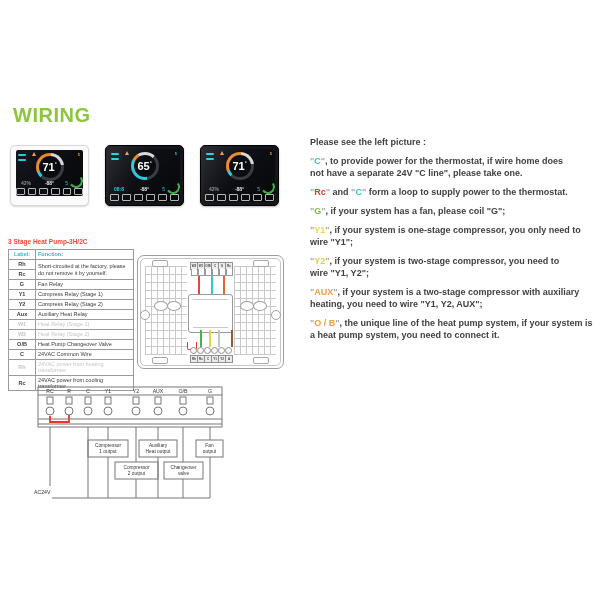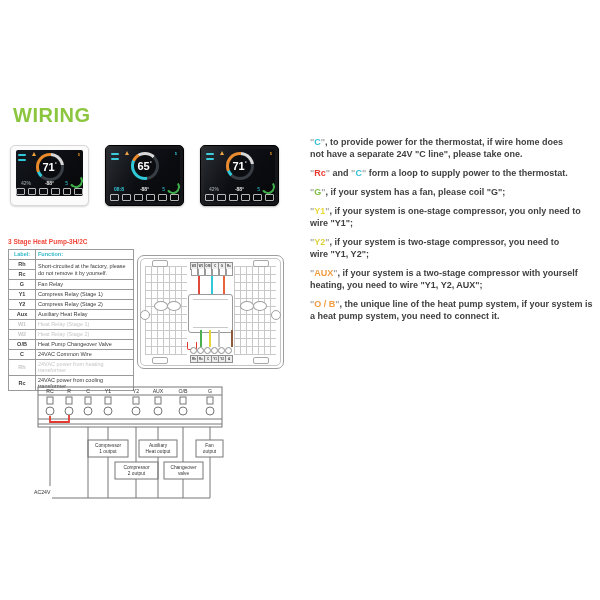--- a/index.html
+++ b/index.html
@@ -315,26 +315,27 @@
       <line x1="136" y1="45" x2="136" y2="58" stroke="#777777" stroke-width="1"></line>
       <line x1="136" y1="75" x2="136" y2="116" stroke="#777777" stroke-width="1"></line>
       <line x1="161" y1="45" x2="161" y2="80" stroke="#777777" stroke-width="1"></line>
       <line x1="161" y1="97" x2="161" y2="116" stroke="#777777" stroke-width="1"></line>
       <line x1="188" y1="45" x2="188" y2="58" stroke="#777777" stroke-width="1"></line>
       <line x1="188" y1="75" x2="188" y2="116" stroke="#777777" stroke-width="1"></line>
       <line x1="30" y1="116" x2="188" y2="116" stroke="#777777" stroke-width="1"></line>
       <text x="12" y="112" font-size="5.2" font-family="Liberation Sans, sans-serif" fill="#333">AC24V</text>
     </svg>
   <div id="info-panel">
+      <div class="para" style="color:#3f3f3f"><span>Please see the left picture :</span></div>
       <div class="para" style="color:#3f3f3f"><span style="color:#a6a6a6">"</span><span style="color:#2fbfd4">C</span><span style="color:#a6a6a6">"</span><span>, to provide power for the thermostat, if wire home does
 not have a separate 24V "C line", please take one.</span></div>
       <div class="para" style="color:#3f3f3f"><span style="color:#a6a6a6">"</span><span style="color:#e8392f">Rc</span><span style="color:#a6a6a6">"</span><span> and </span><span style="color:#a6a6a6">"</span><span style="color:#2fbfd4">C</span><span style="color:#a6a6a6">"</span><span> form a loop to supply power to the thermostat.</span></div>
       <div class="para" style="color:#3f3f3f"><span style="color:#a6a6a6">"</span><span style="color:#7ec043">G</span><span style="color:#a6a6a6">"</span><span>, if your system has a fan, please coil "G";</span></div>
       <div class="para" style="color:#3f3f3f"><span style="color:#a6a6a6">"</span><span style="color:#e8d83a">Y1</span><span style="color:#a6a6a6">"</span><span>, if your system is one-stage compressor, you only need to
 wire "Y1";</span></div>
       <div class="para" style="color:#3f3f3f"><span style="color:#a6a6a6">"</span><span style="color:#ddd23c">Y2</span><span style="color:#a6a6a6">"</span><span>, if your system is two-stage compressor, you need to
 wire "Y1, Y2";</span></div>
-      <div class="para" style="color:#3f3f3f"><span style="color:#a6a6a6">"</span><span style="color:#f09d3f">AUX</span><span style="color:#a6a6a6">"</span><span>, if your system is a two-stage compressor with yourself
+      <div class="para" style="color:#3f3f3f"><span style="color:#a6a6a6">"</span><span style="color:#f09d3f">AUX</span><span style="color:#a6a6a6">"</span><span>, if your system is a two-stage compressor with auxiliary
 heating, you need to wire "Y1, Y2, AUX";</span></div>
       <div class="para" style="color:#3f3f3f"><span style="color:#a6a6a6">"</span><span style="color:#f09d3f">O / B</span><span style="color:#a6a6a6">"</span><span>, the unique line of the heat pump system, if your system is
 a heat pump system, you need to connect it.</span></div>
     </div>
 </div>
 
 </body></html>

